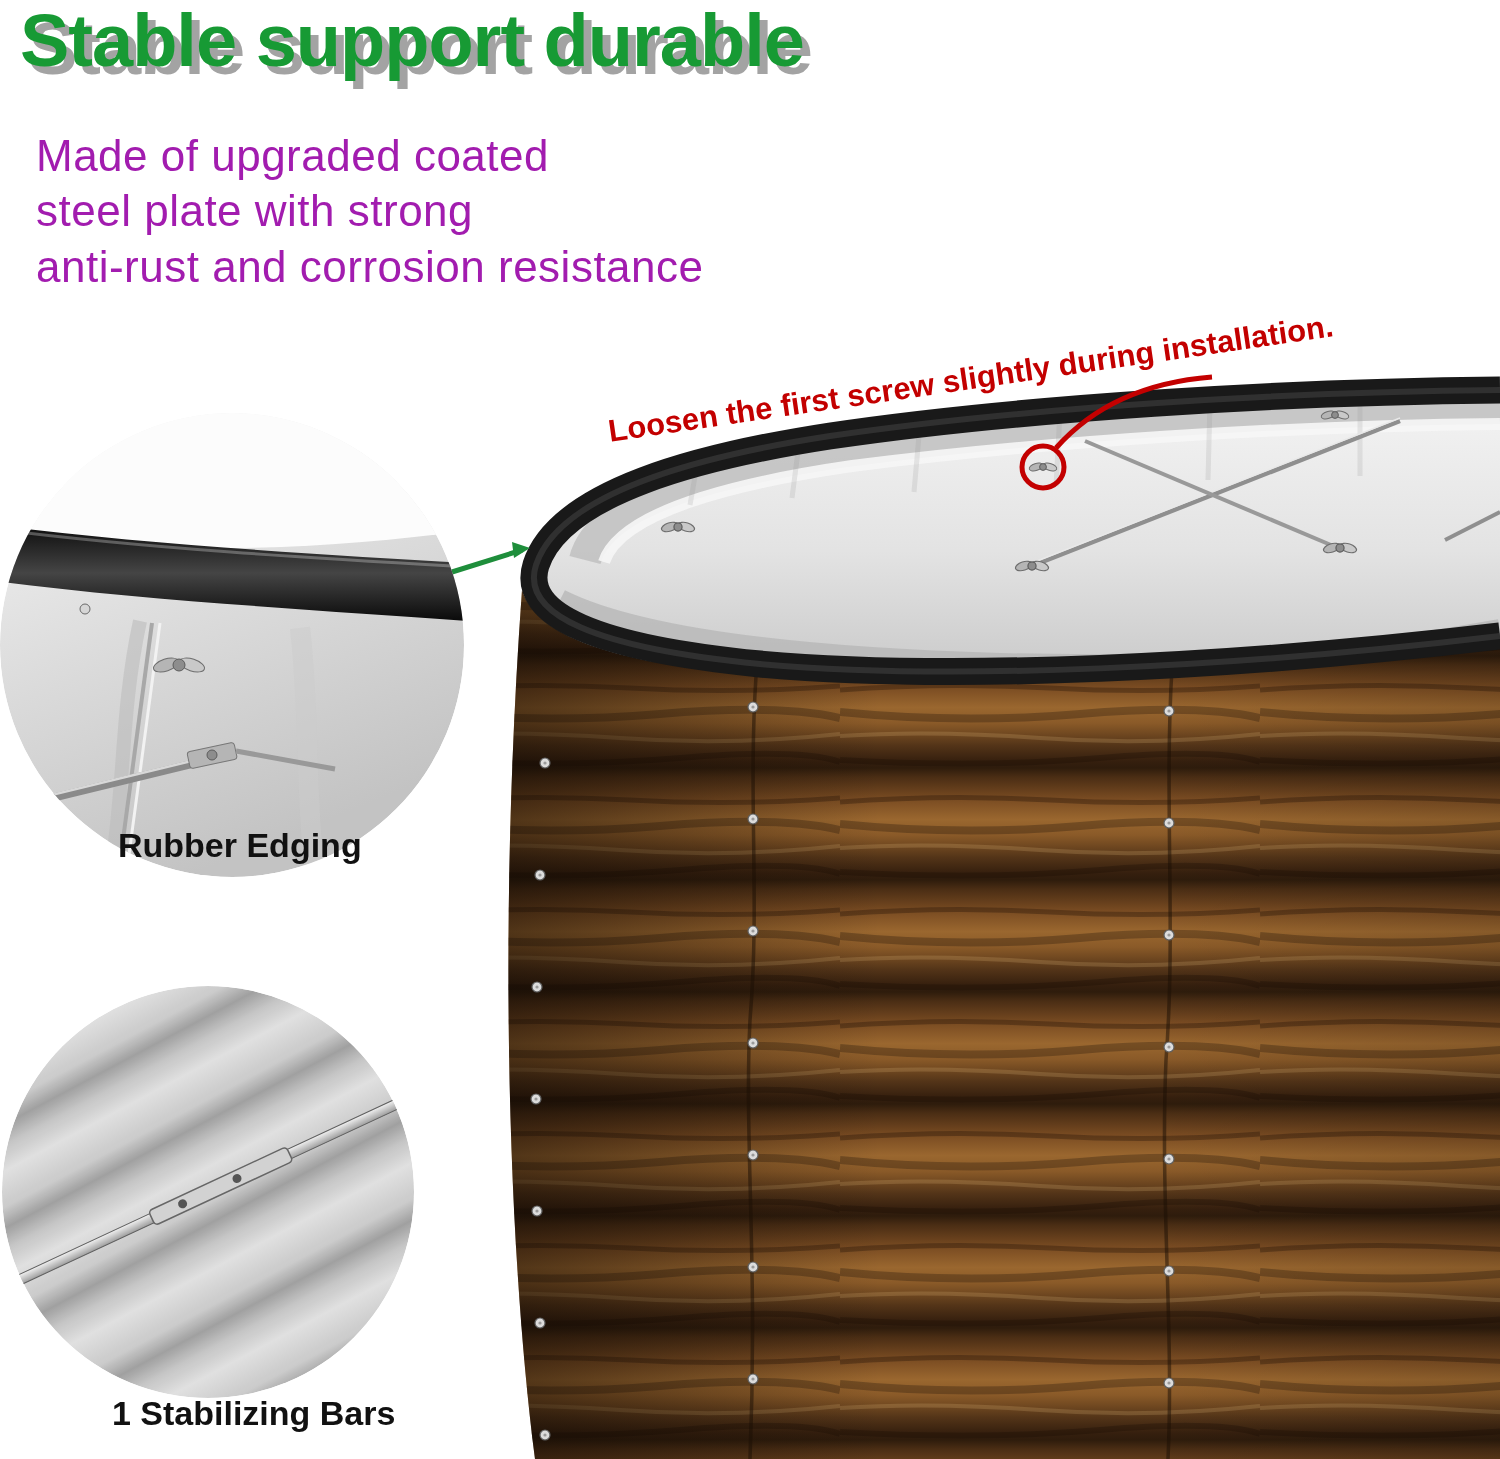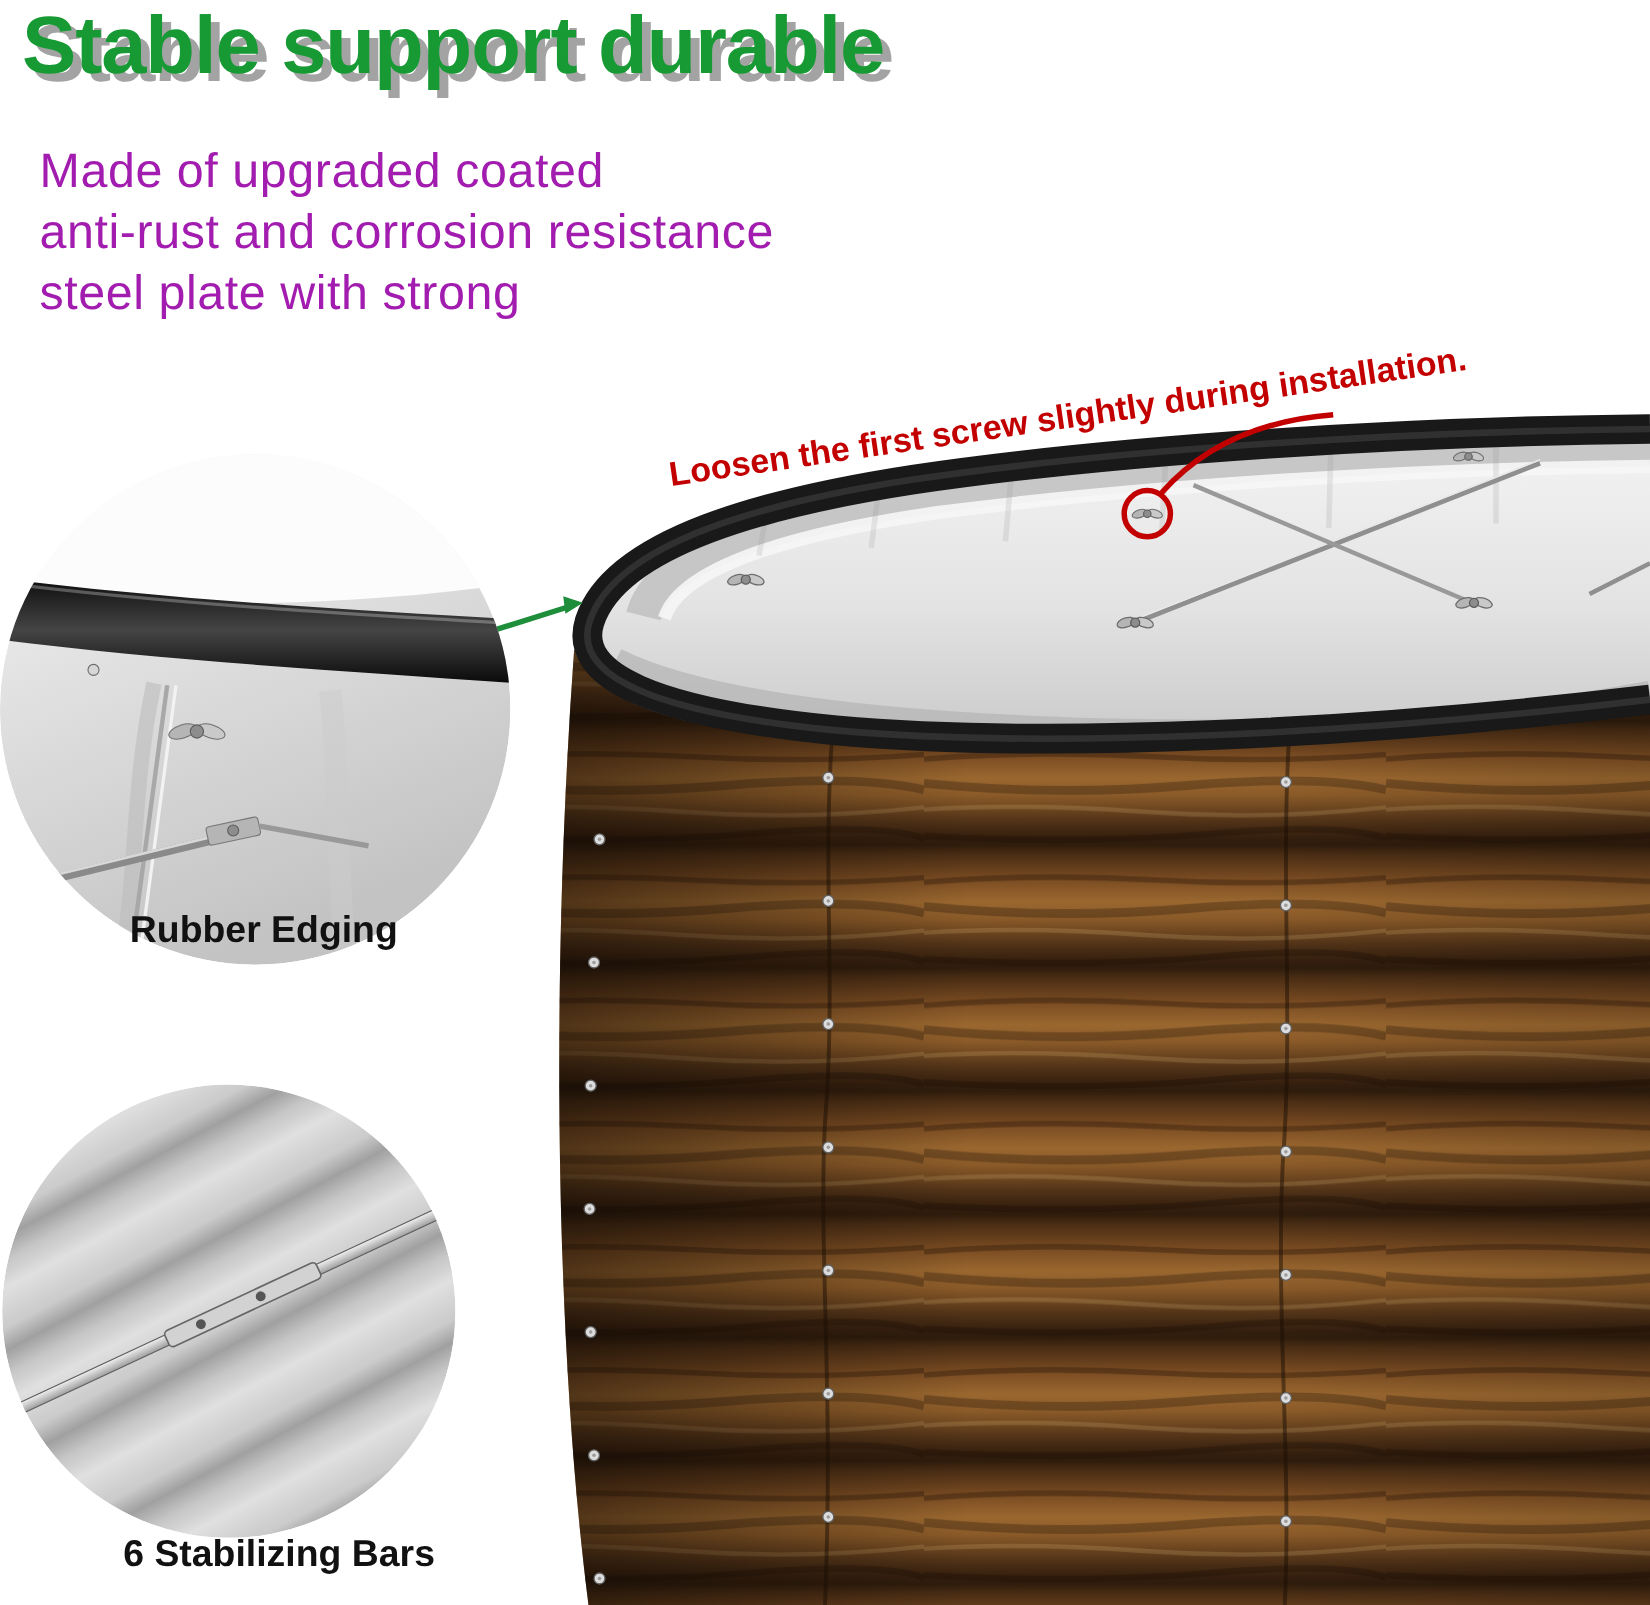--- a/index.html
+++ b/index.html
@@ -33,22 +33,22 @@
 </style>
 </head>
 <body>
 
 <div class="stage">
 
   <h1 class="title">Stable support durable</h1>
 
   <div class="desc">
     <div>Made of upgraded coated</div>
+    <div>steel plate with strong</div>
     <div>anti-rust and corrosion resistance</div>
-    <div>steel plate with strong</div>
   </div>
 
   <div class="annotation">Loosen the first screw slightly during installation.</div>
 
   <svg class="scene" width="1500" height="1459" viewBox="0 0 1500 1459">
     <defs>
       <linearGradient id="silverInt" x1="0" y1="380" x2="0" y2="690" gradientUnits="userSpaceOnUse">
         <stop offset="0" stop-color="#f5f5f5"></stop>
         <stop offset="0.55" stop-color="#e3e3e3"></stop>
         <stop offset="1" stop-color="#c7c7c7"></stop>
@@ -238,15 +238,15 @@
         <rect x="-300" y="-5" width="250" height="10" fill="url(#rodGrad)" stroke="#5e5e5e" stroke-width="1"></rect>
         <rect x="60" y="-5" width="300" height="10" fill="url(#rodGrad)" stroke="#5e5e5e" stroke-width="1"></rect>
         <rect x="-62" y="-8" width="152" height="16" rx="4" fill="#d2d2d2" stroke="#666666" stroke-width="1.5"></rect>
         <circle cx="-28" cy="0" r="4.5" fill="#555555"></circle>
         <circle cx="32" cy="0" r="4.5" fill="#555555"></circle>
       </g>
     </g>
   </svg>
 
   <div class="callout-label label-rubber">Rubber Edging</div>
-  <div class="callout-label label-bars">6 Stabilizing Bars</div>
+  <div class="callout-label label-bars">1 Stabilizing Bars</div>
 
 </div>
 
 </body></html>

